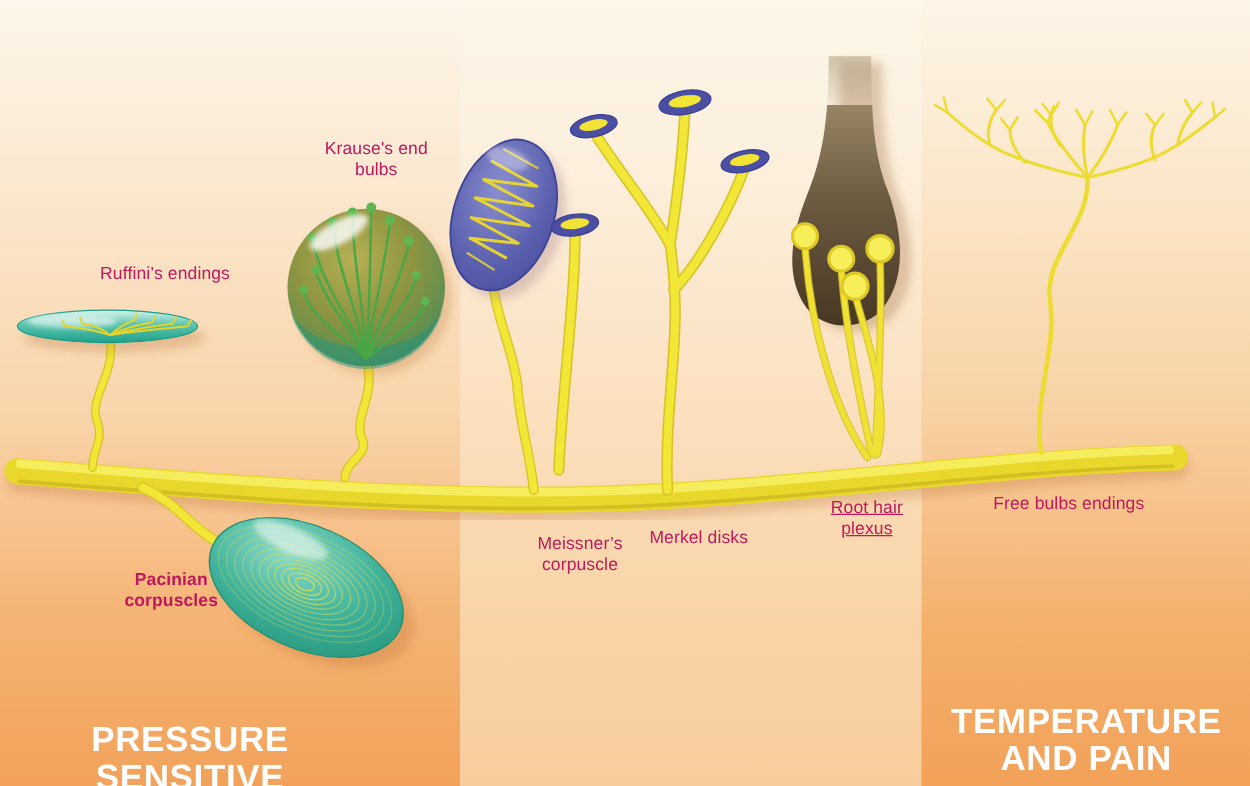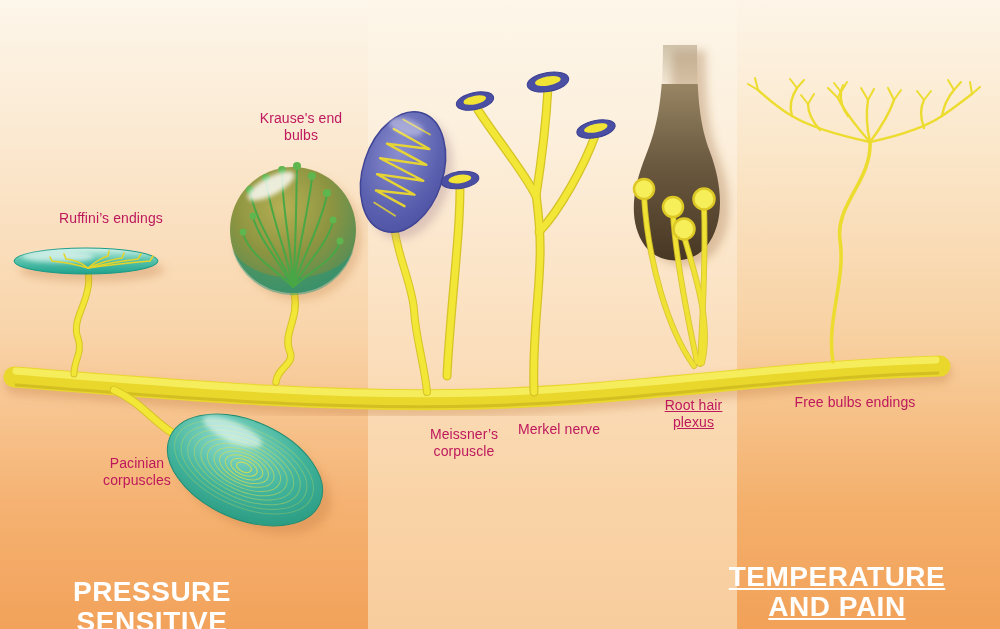--- a/index.html
+++ b/index.html
@@ -12,21 +12,21 @@
     background:linear-gradient(180deg,#fdf6ea 0%,#fbe9d1 22%,#f9d5ab 52%,#f5b272 80%,#f2a25a 100%);}
   .panel-mid{left:368px;width:369px;
     background:linear-gradient(180deg,#fdf6e9 0%,#fcefdc 22%,#fbe0bf 52%,#f9d3a6 80%,#f8cd9e 100%);}
   .panel-right{left:737px;width:263px;
     background:linear-gradient(180deg,#fdf5e8 0%,#fbe8cc 22%,#f8d2a4 52%,#f4b06c 80%,#f2a158 100%);}
   svg#art{position:absolute;left:0;top:0;}
   .lbl{
     position:absolute;color:#be185d;font-size:14px;line-height:1.2;
     text-align:center;letter-spacing:0.1px;
   }
-  .lbl-left{text-align:center;margin-left:12px;}
+  .lbl-left{text-align:right;}
   .sect{
     position:absolute;color:#ffffff;font-weight:bold;font-size:28px;
     line-height:1.07;text-align:center;letter-spacing:0.5px;
   }
 </style>
 </head>
 <body>
 
 <div id="stage">
 
@@ -256,21 +256,21 @@
         <path d="M 924 100 L 917 91"></path>
           <path d="M 924 100 L 931 91"></path>
         <path d="M 808 104 L 801 95"></path>
           <path d="M 808 104 L 814 94"></path>
       </g>
     </g>
   </svg>
 
   <div class="lbl lbl-left" style="left:14px;top:210px;width:170px;">Ruffini’s endings</div>
   <div class="lbl" style="left:246px;top:110px;width:110px;">Krause's end bulbs</div>
-  <div class="lbl" style="left:82px;top:455px;width:110px;">Pacinian corpuscles</div>
+  <div class="lbl" style="left:82px;top:455px;width:110px;font-weight:bold;">Pacinian corpuscles</div>
   <div class="lbl" style="left:369px;top:426px;width:110px;padding-left:40px;">Meissner’s corpuscle</div>
-  <div class="lbl" style="left:479px;top:421px;width:160px;">Merkel nerve</div>
+  <div class="lbl" style="left:479px;top:421px;width:160px;">Merkel disks</div>
   <div class="lbl" style="left:646px;top:397px;width:95px;text-decoration:underline;">Root hair plexus</div>
   <div class="lbl" style="left:755px;top:394px;width:200px;">Free bulbs endings</div>
 
   <div class="sect" style="left:0;top:577px;width:304px;">PRESSURE SENSITIVE</div>
-  <div class="sect" style="left:713px;top:562px;width:248px;text-decoration:underline;">TEMPERATURE AND PAIN</div>
+  <div class="sect" style="left:745px;top:562px;width:248px;">TEMPERATURE AND PAIN</div>
 </div>
 
 </body></html>

